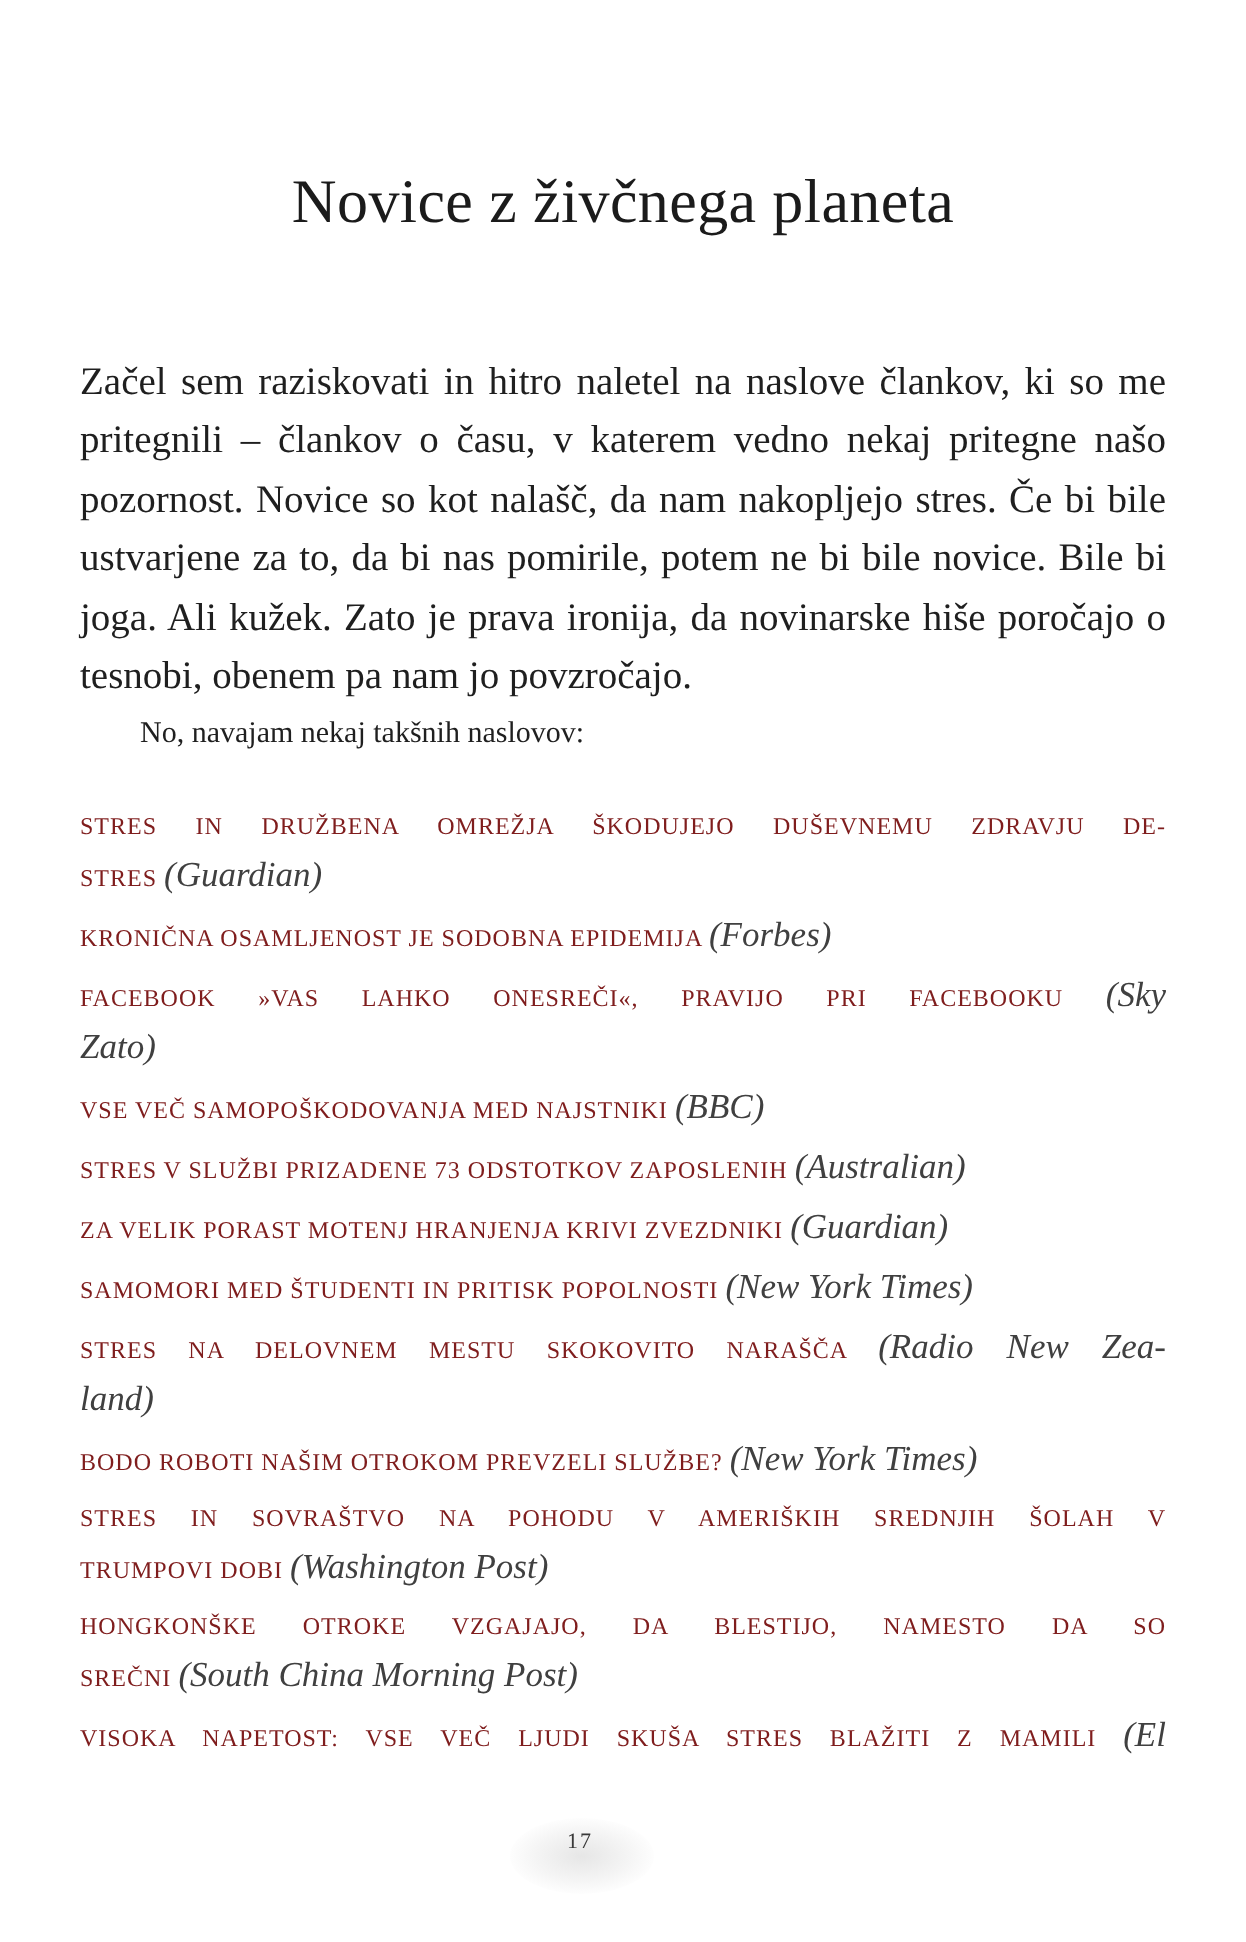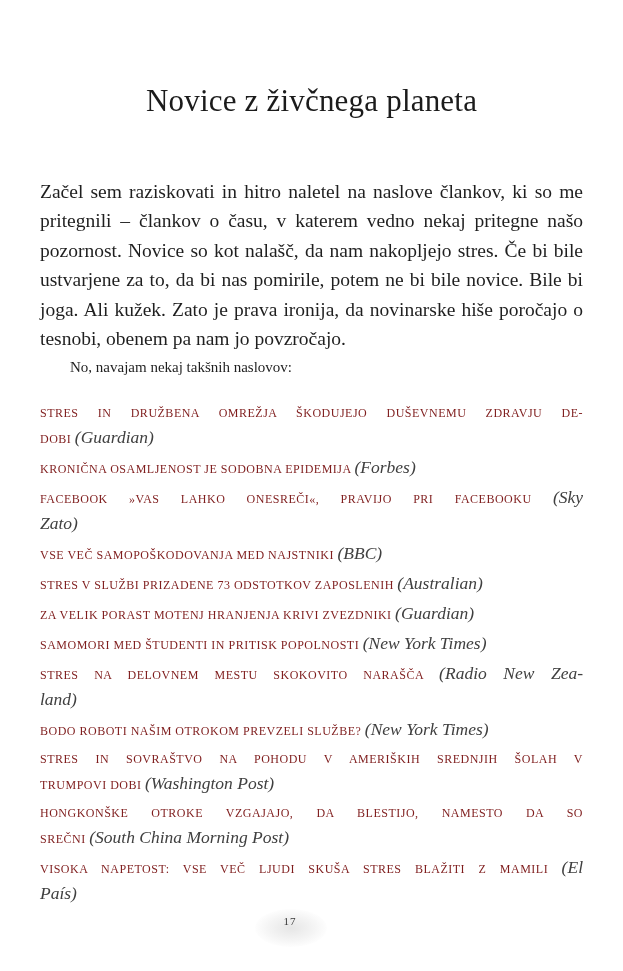--- a/index.html
+++ b/index.html
@@ -111,21 +111,21 @@
         <div class="bline just">ustvarjene za to, da bi nas pomirile, potem ne bi bile novice. Bile bi</div>
         <div class="bline just">joga. Ali kužek. Zato je prava ironija, da novinarske hiše poročajo o</div>
         <div class="bline">tesnobi, obenem pa nam jo povzročajo.</div>
       </div>
 
     <div class="indent-line">No, navajam nekaj takšnih naslovov:</div>
 
     <div class="headlines">
         <div class="hitem">
           <div class="hline just"><span class="caps">STRES IN DRUŽBENA OMREŽJA ŠKODUJEJO DUŠEVNEMU ZDRAVJU DE-</span></div>
-          <div class="hline"><span class="caps">DOBI </span><span class="src">(Guardian)</span></div>
+          <div class="hline"><span class="caps">STRES </span><span class="src">(Guardian)</span></div>
         </div>
         <div class="hitem">
           <div class="hline"><span class="caps">KRONIČNA OSAMLJENOST JE SODOBNA EPIDEMIJA </span><span class="src">(Forbes)</span></div>
         </div>
         <div class="hitem">
           <div class="hline just"><span class="caps">FACEBOOK »VAS LAHKO ONESREČI«, PRAVIJO PRI FACEBOOKU </span><span class="src">(Sky</span></div>
           <div class="hline"><span class="src">Zato)</span></div>
         </div>
         <div class="hitem">
           <div class="hline"><span class="caps">VSE VEČ SAMOPOŠKODOVANJA MED NAJSTNIKI </span><span class="src">(BBC)</span></div>
@@ -149,21 +149,20 @@
         <div class="hitem">
           <div class="hline just"><span class="caps">STRES IN SOVRAŠTVO NA POHODU V AMERIŠKIH SREDNJIH ŠOLAH V</span></div>
           <div class="hline"><span class="caps">TRUMPOVI DOBI </span><span class="src">(Washington Post)</span></div>
         </div>
         <div class="hitem">
           <div class="hline just"><span class="caps">HONGKONŠKE OTROKE VZGAJAJO, DA BLESTIJO, NAMESTO DA SO</span></div>
           <div class="hline"><span class="caps">SREČNI </span><span class="src">(South China Morning Post)</span></div>
         </div>
         <div class="hitem">
           <div class="hline just"><span class="caps">VISOKA NAPETOST: VSE VEČ LJUDI SKUŠA STRES BLAŽITI Z MAMILI </span><span class="src">(El</span></div>
-          <div class="hline"><span class="src">País)</span></div>
         </div>
       </div>
 
   </div>
 
   <div class="folio-wrap">
     <div class="folio-smudge"></div>
     <div class="folio">17</div>
   </div>
 

